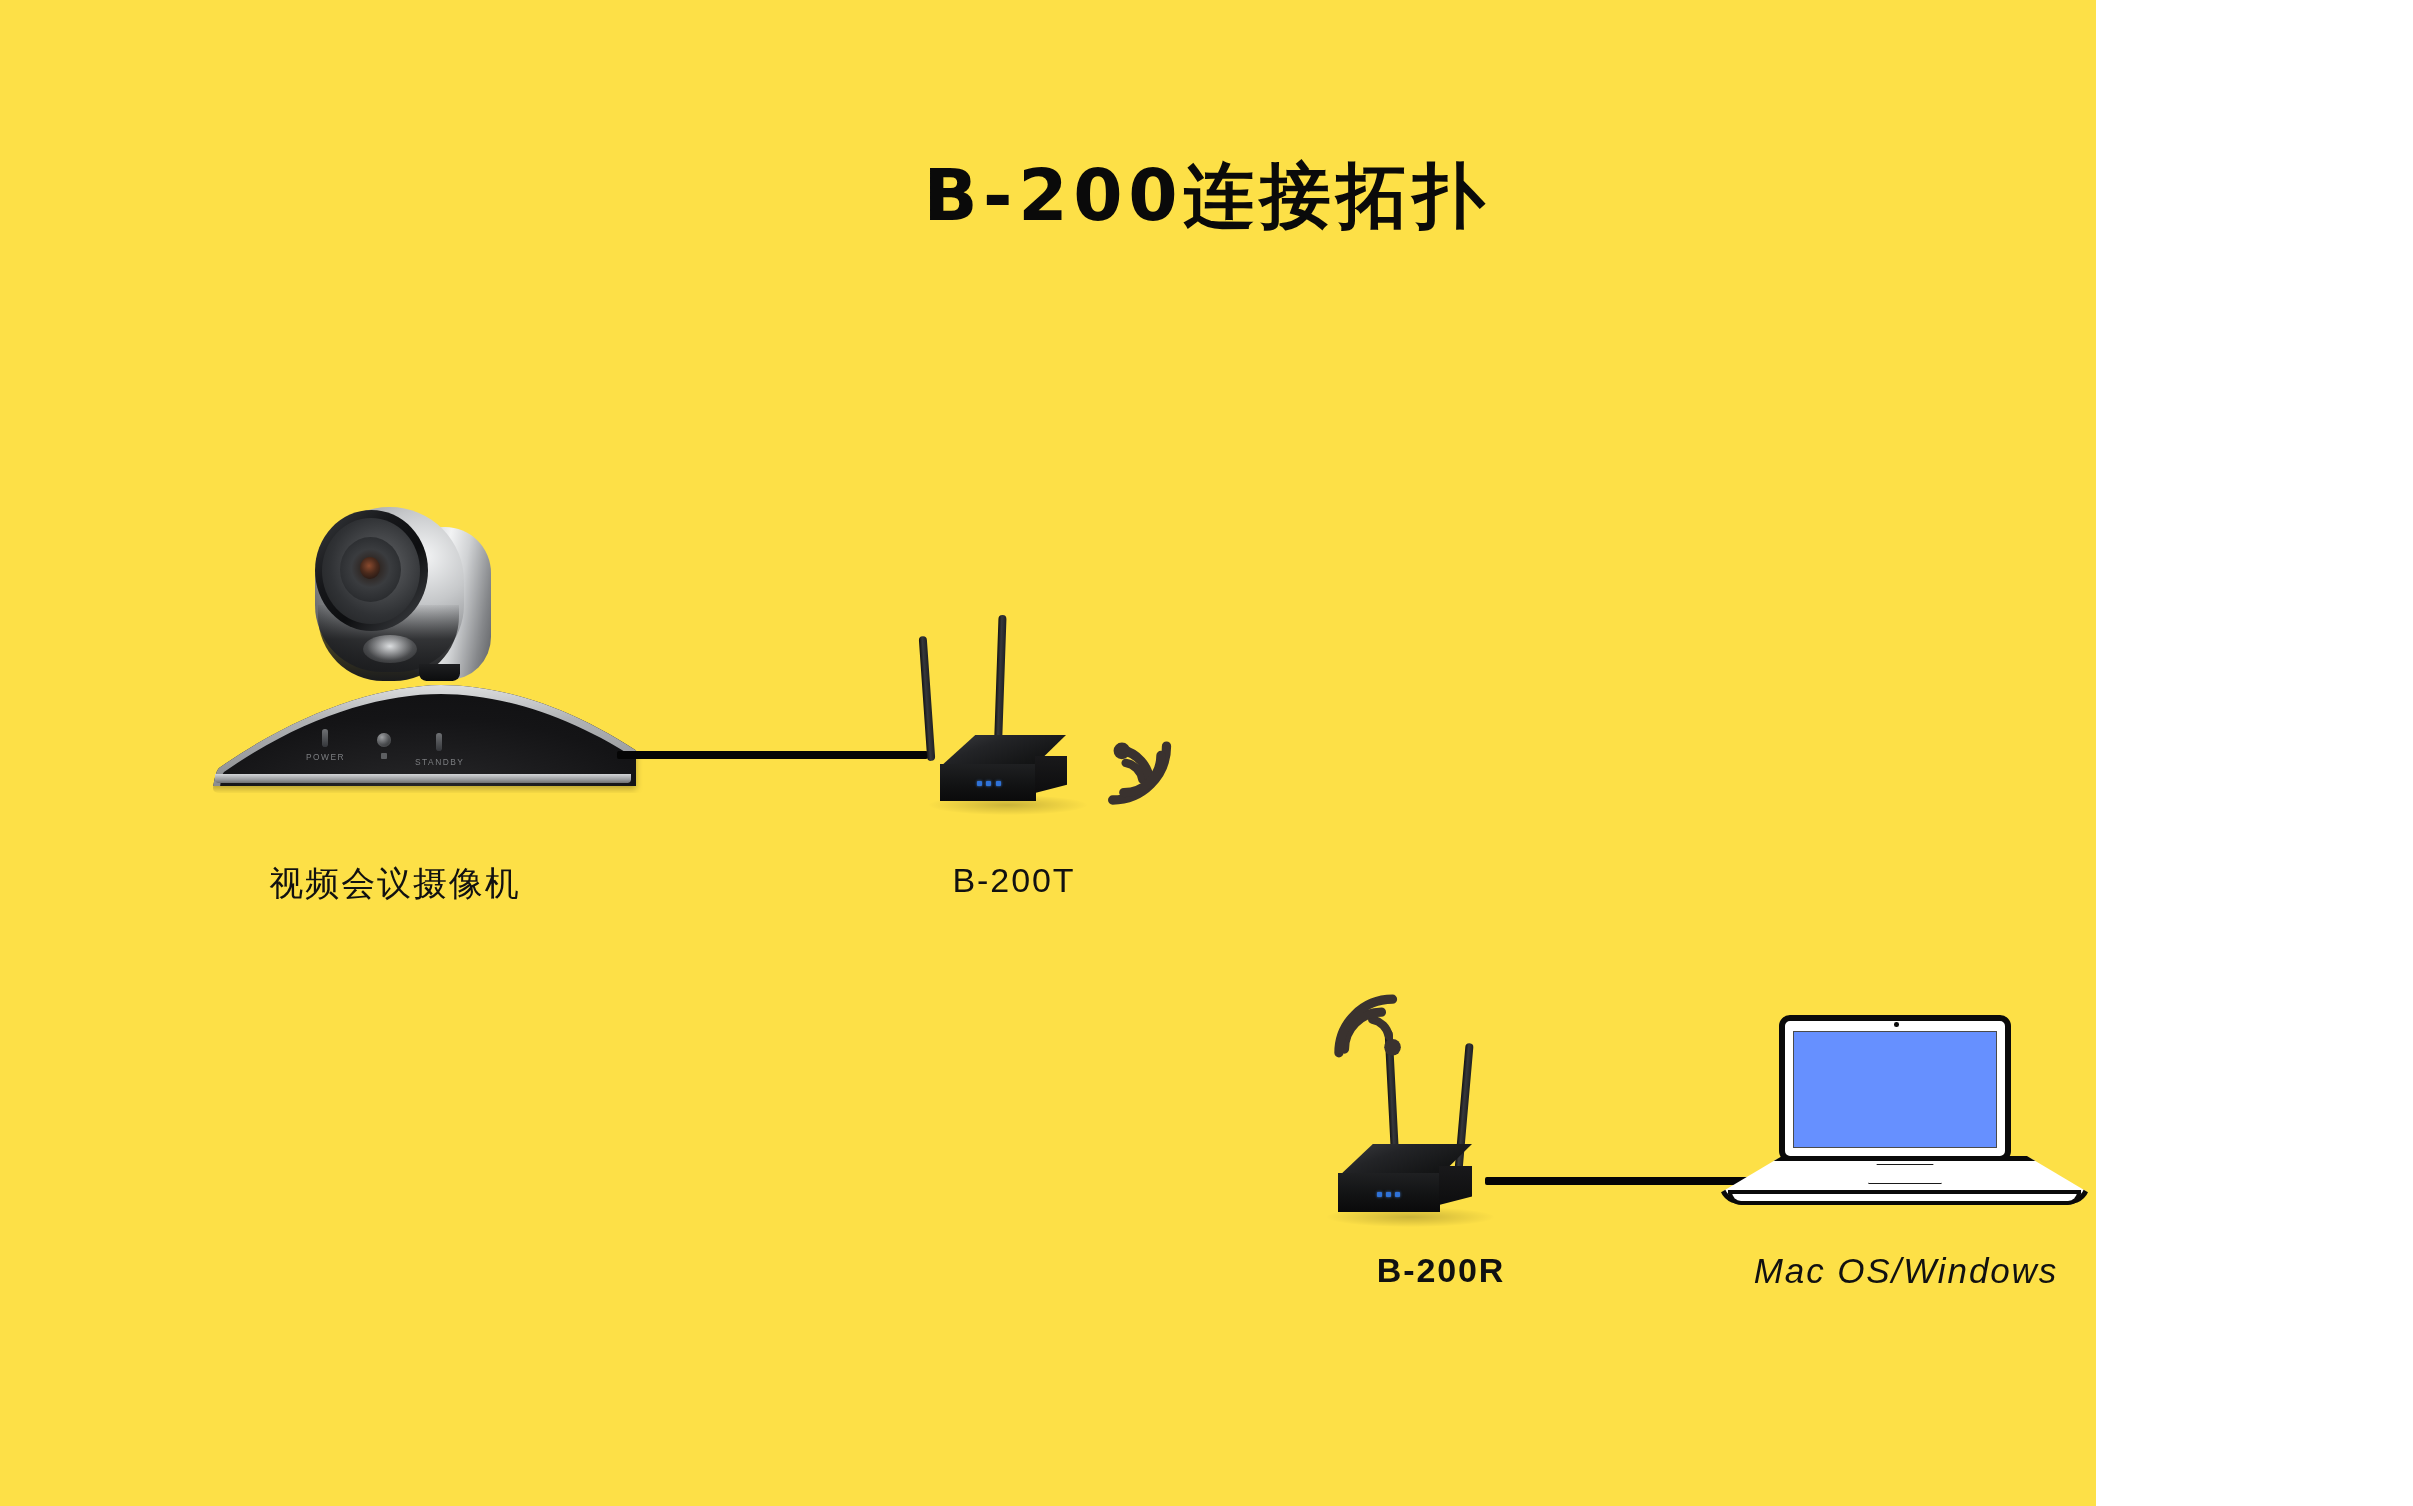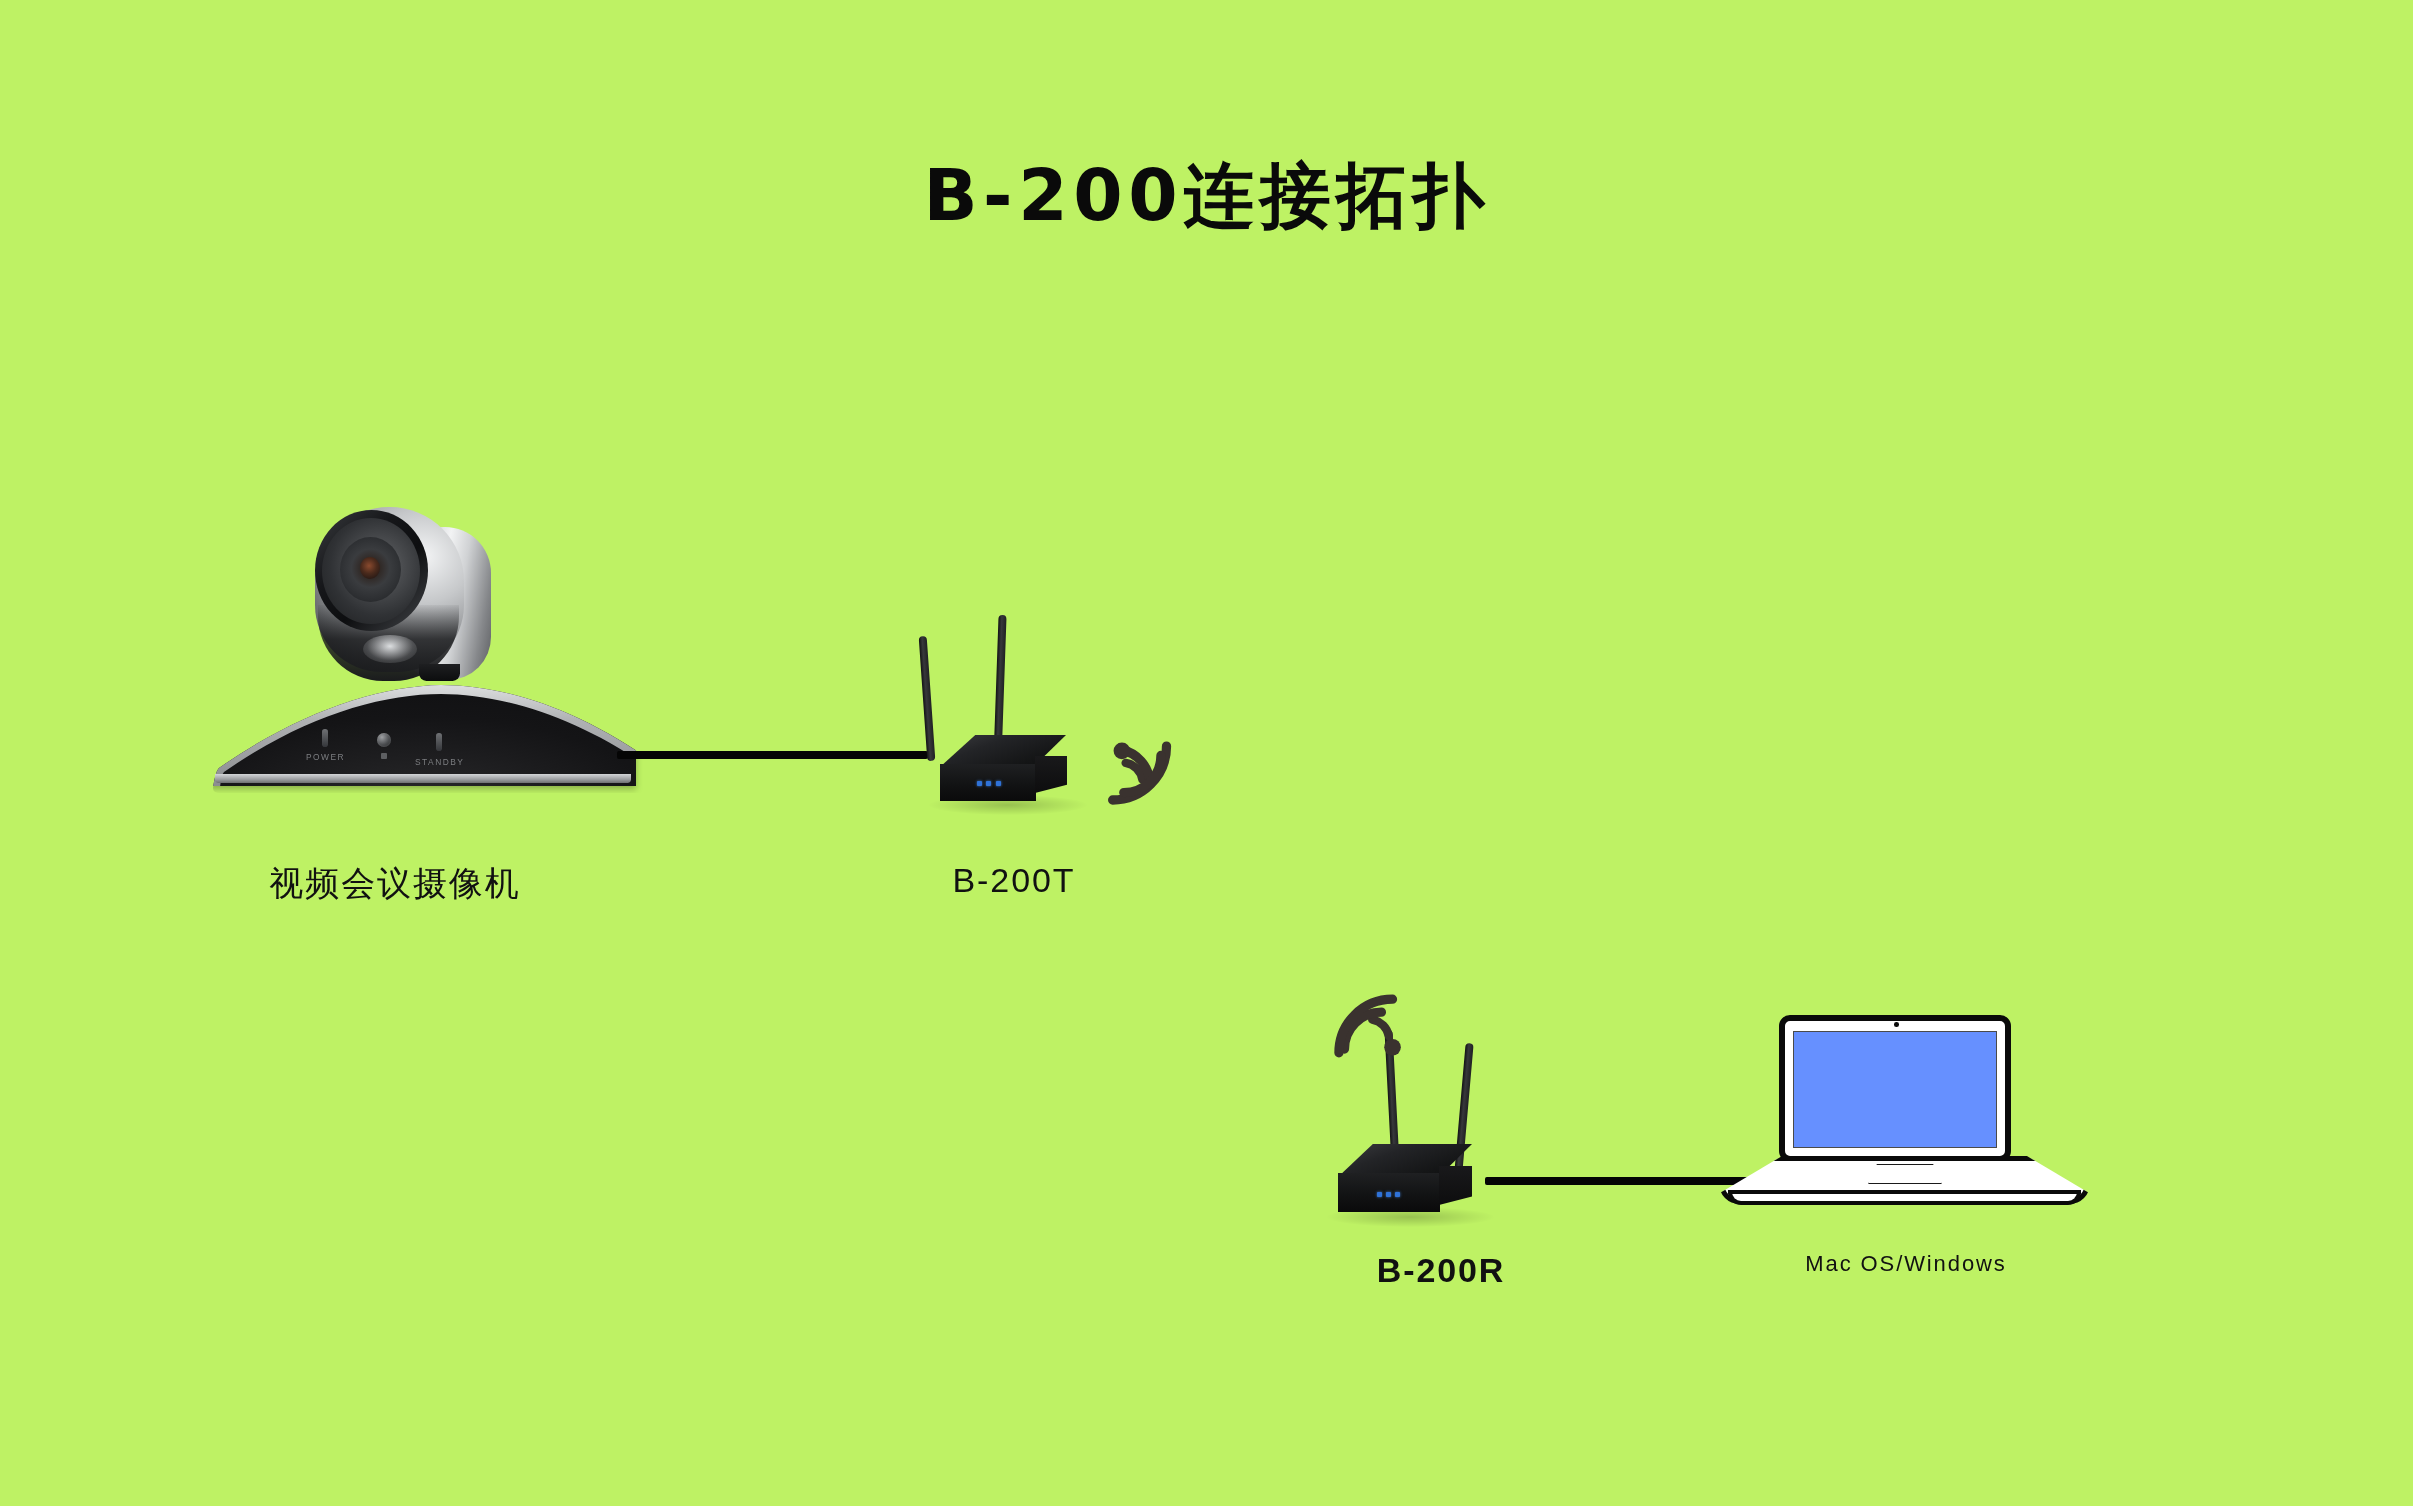--- a/index.html
+++ b/index.html
@@ -5,23 +5,23 @@
   html, body {
     margin: 0;
     padding: 0;
     background: #ffffff;
   }
   body {
     font-family: "Liberation Sans", "DejaVu Sans", sans-serif;
   }
   #stage {
     position: relative;
-    width: 2413px;
+    width: 2096px;
     height: 1507px;
-    background: #bef264;
+    background: #fde047;
     overflow: hidden;
   }
 
   
   #title {
     position: absolute;
     left: 0;
     top: 149px;
     width: 2413px;
     text-align: center;
@@ -423,21 +423,21 @@
     border: 1.9px solid #1a1a1a;
     background: #ffffff;
     box-sizing: border-box;
     clip-path: polygon(12% 0%, 88% 0%, 100% 100%, 0% 100%);
   }
 
   
   #label-camera  { left: 237px;  top: 861px;  width: 316px; }
   #label-t       { left: 891px;  top: 861px;  width: 246px; }
   #label-r       { left: 1318px; top: 1251px; width: 246px; font-weight: bold; }
-  #label-laptop  { left: 1725px; top: 1251px; width: 362px; font-size: 22px; }
+  #label-laptop  { left: 1725px; top: 1251px; width: 362px; font-size: 35px; font-style: italic; }
 </style>
 </head>
 <body>
 
 <div id="stage">
 
   <div id="title">B-200连接拓扑</div>
 
 
   <div id="camera">

